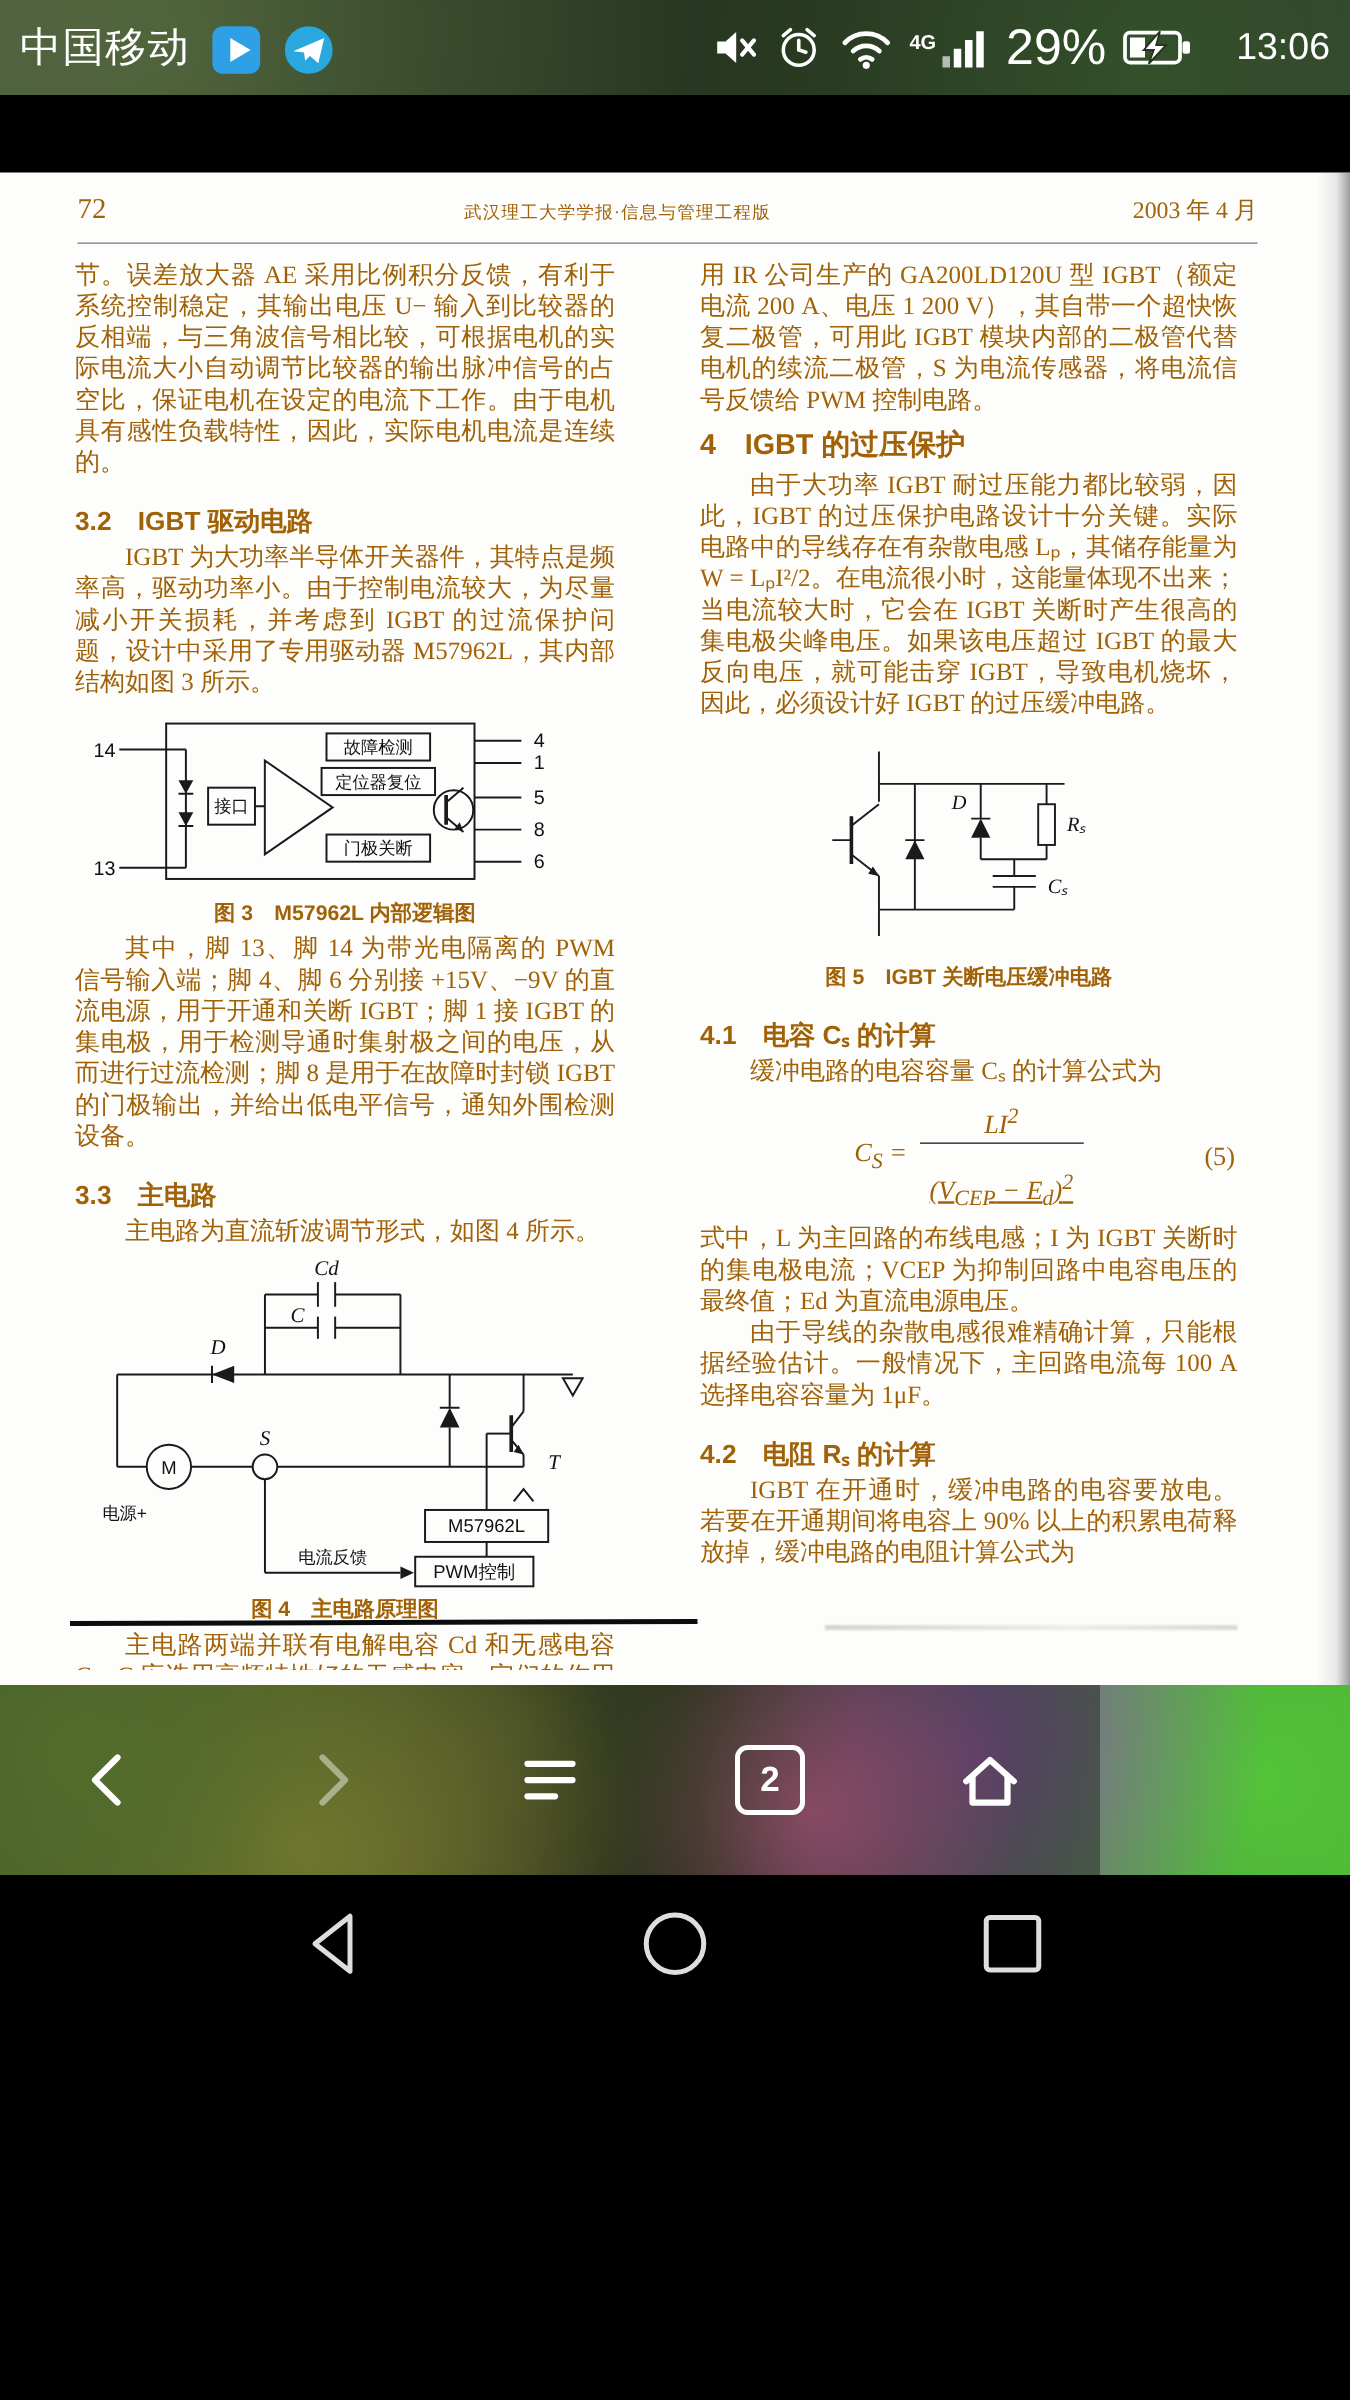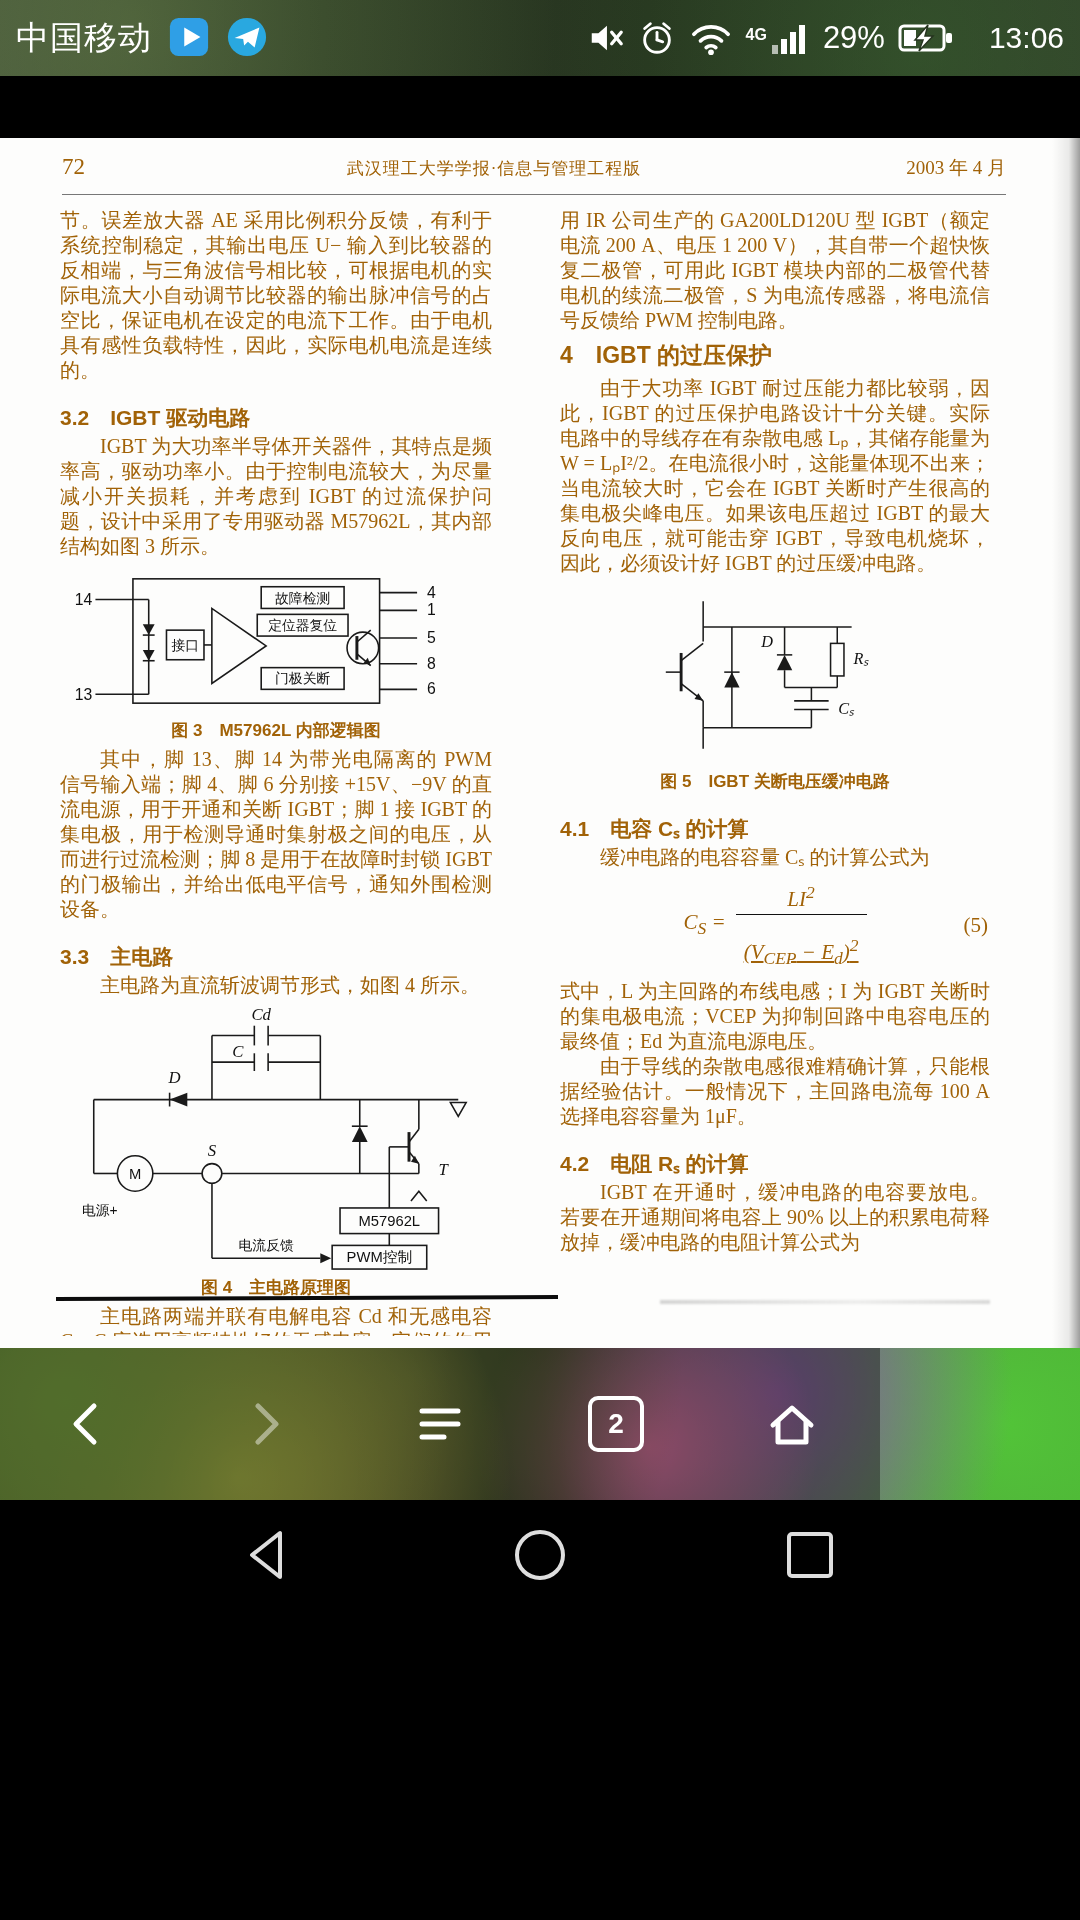--- a/index.html
+++ b/index.html
@@ -7,39 +7,39 @@
           font-family:"Liberation Serif",serif;}
 
   
   .status-bar{position:absolute;top:0;left:0;width:1080px;height:76px;box-sizing:border-box;
     padding:0 16px;display:flex;align-items:center;justify-content:space-between;color:#fff;
     font-family:"Liberation Sans",sans-serif;
     background:
       radial-gradient(circle at 12% 30%, rgba(120,150,80,.35), transparent 45%),
       radial-gradient(circle at 85% 70%, rgba(60,110,50,.4), transparent 40%),
       linear-gradient(90deg,#44533a,#2e3d26 30%,#26341f 60%,#31402a);}
-  .sb-left{display:flex;align-items:flex-start;gap:16px;}
+  .sb-left{display:flex;align-items:flex-end;gap:16px;}
   .sb-left .carrier{font-size:33px;letter-spacing:1px;}
   .sb-right{display:flex;align-items:center;gap:13px;}
-  .sb-right .pct{font-size:31px;}
+  .sb-right .pct{font-size:40px;}
   .sb-right .clock{font-size:30px;margin-left:22px;}
   .net-group{display:flex;align-items:flex-end;gap:3px;}
   .net-label{font-size:16px;font-weight:bold;line-height:1;margin-bottom:14px;text-align:center;}
   .sb-ic{display:block;}
 
   
   .gap-top{position:absolute;top:76px;left:0;width:1080px;height:62px;background:#000;}
 
   
   .page{position:absolute;top:138px;left:0;width:1080px;height:1210px;background:#fdfdfc;color:#a16207;}
   .page::after{content:"";position:absolute;top:0;right:0;width:28px;height:100%;
     background:linear-gradient(90deg,rgba(0,0,0,0) 0%,rgba(0,0,0,.08) 60%,rgba(0,0,0,.38) 100%);}
   .page-header{position:absolute;top:16px;left:62px;right:74px;display:flex;align-items:baseline;}
   .pg-num{font-size:23px;width:90px;}
-  .pg-journal{flex:1;text-align:center;font-size:17px;letter-spacing:1px;}
+  .pg-journal{flex:1;text-align:center;font-size:14px;letter-spacing:1px;}
   .pg-date{width:170px;text-align:right;font-size:19px;}
   .header-rule{position:absolute;top:56px;left:62px;right:74px;height:1px;background:#777;}
 
   .col{position:absolute;top:70px;height:1128px;overflow:hidden;font-size:20px;line-height:25px;
        text-align:justify;}
   .col-left{left:60px;width:432px;}
   .col-right{left:560px;width:430px;}
   .col p{margin:0;text-indent:2em;}
   .col p.noindent{text-indent:0;}
   .col h2{font-size:23px;margin:10px 0 8px;font-family:"Liberation Sans",sans-serif;font-weight:bold;}

